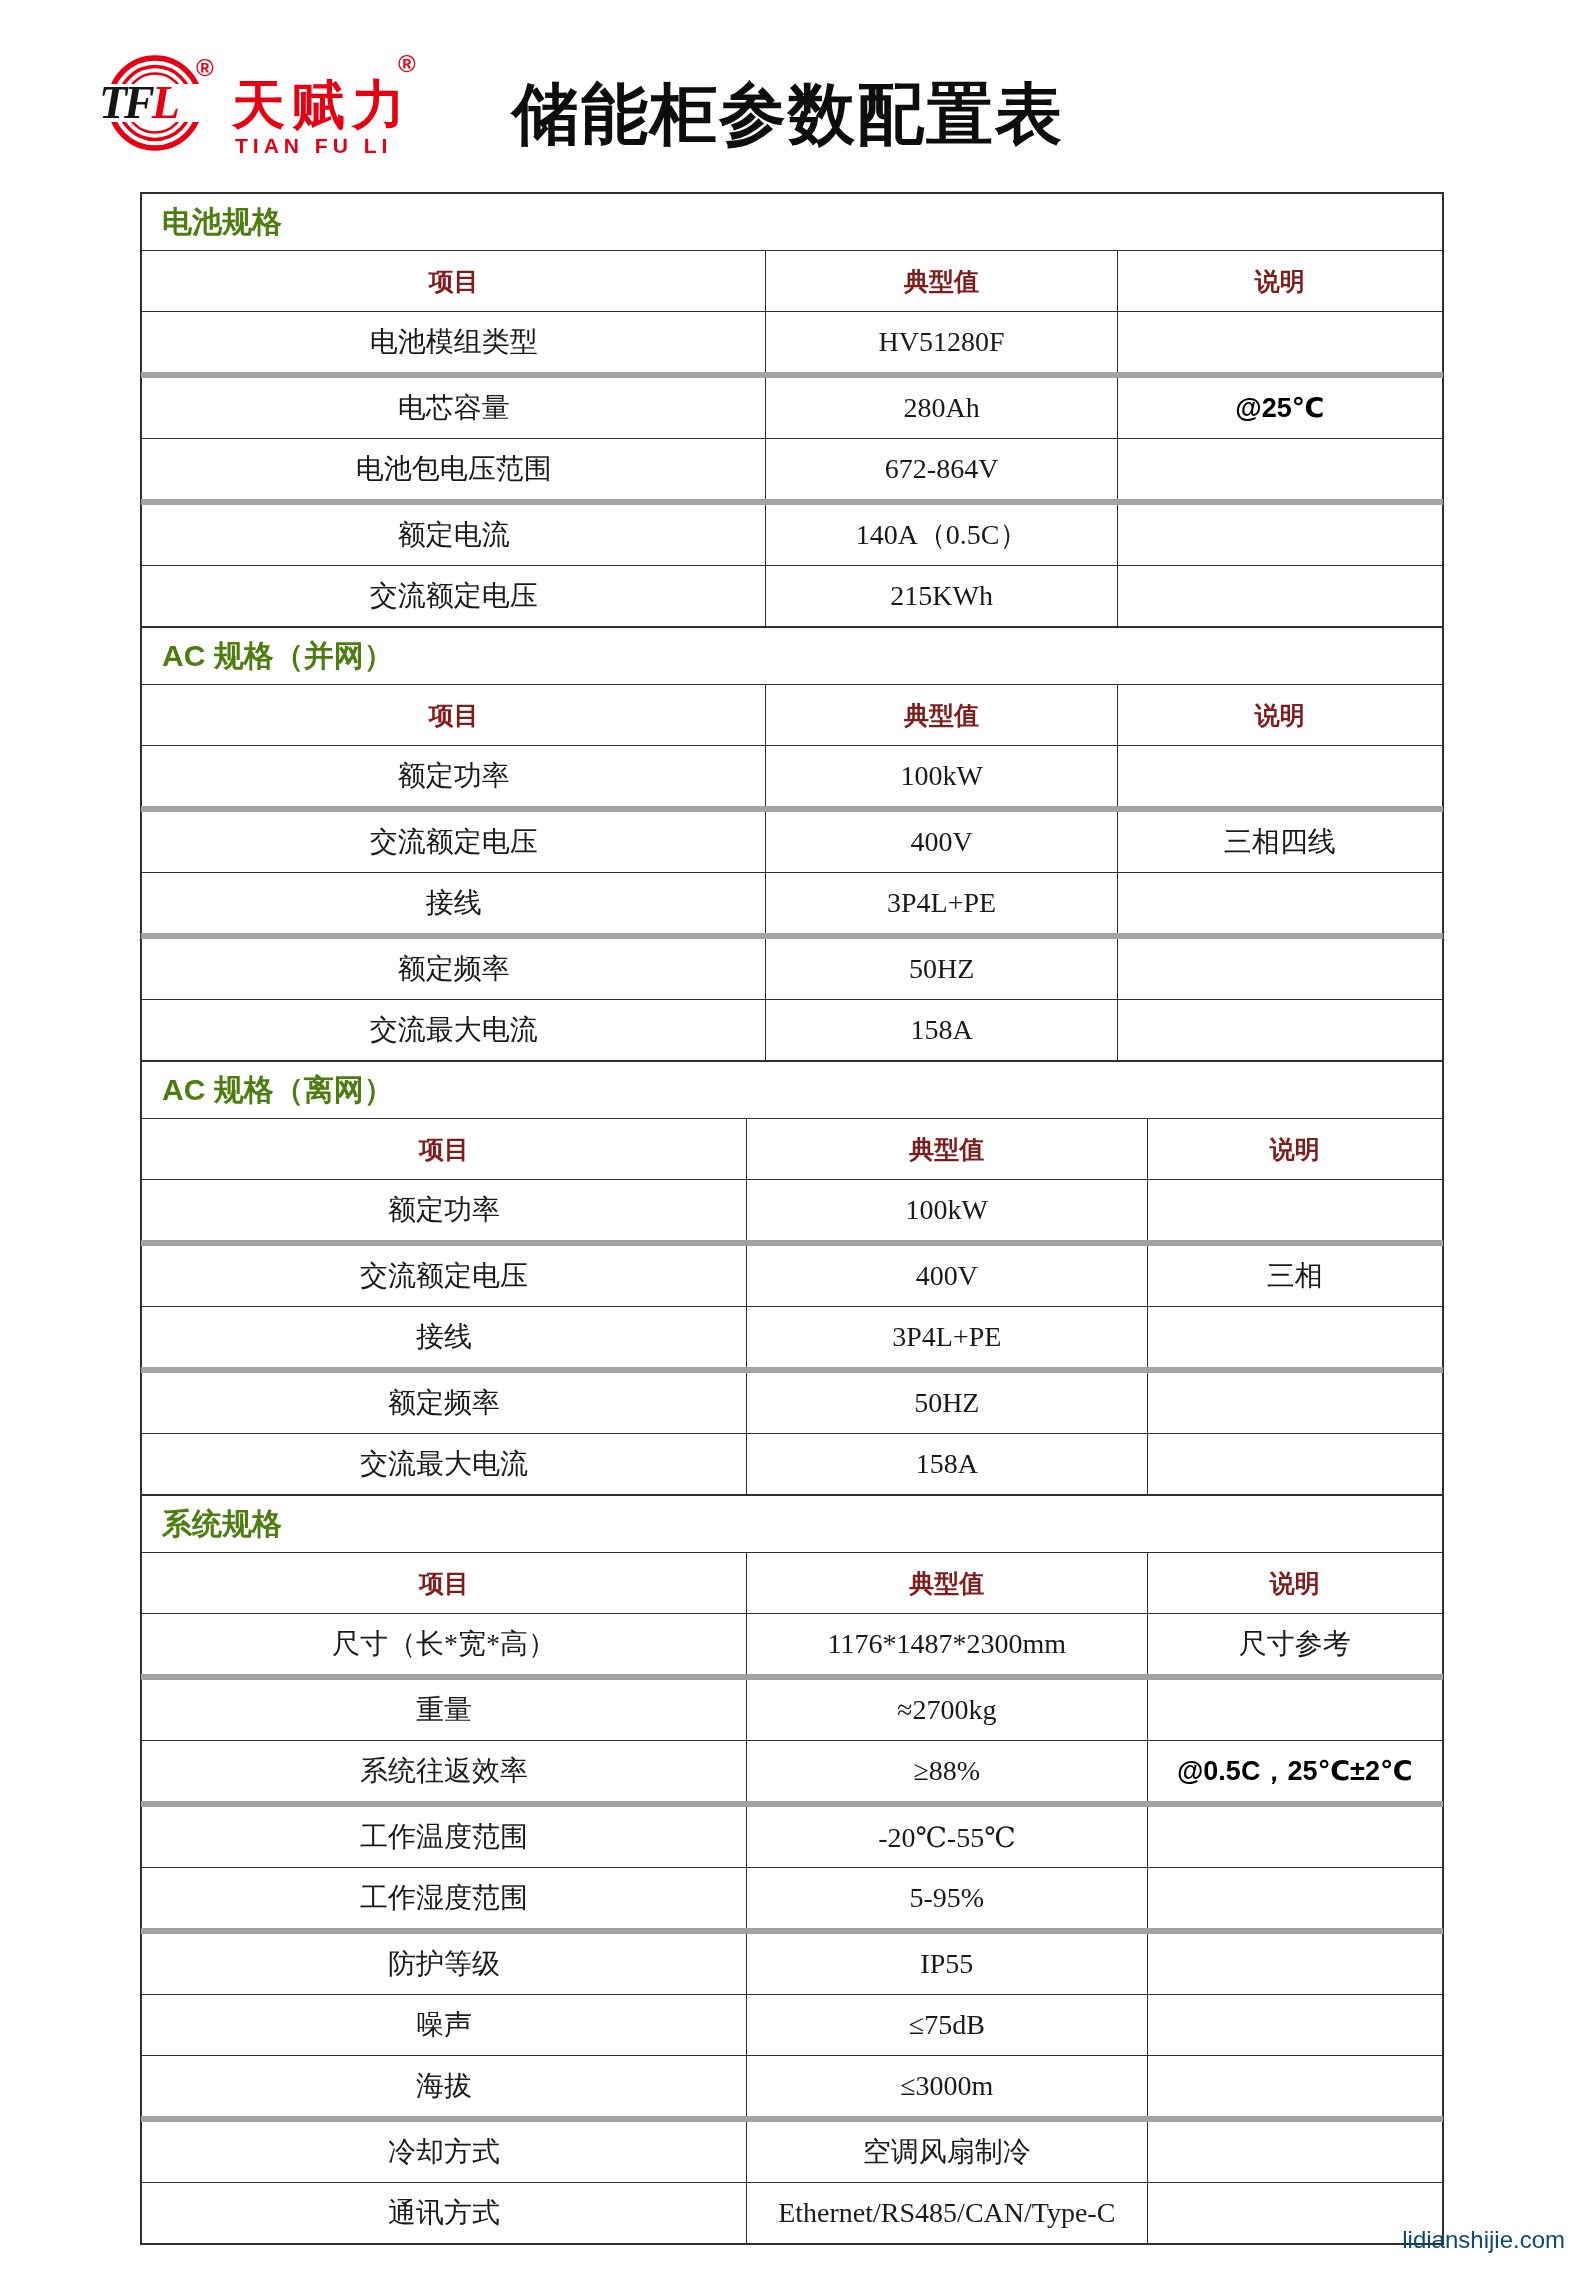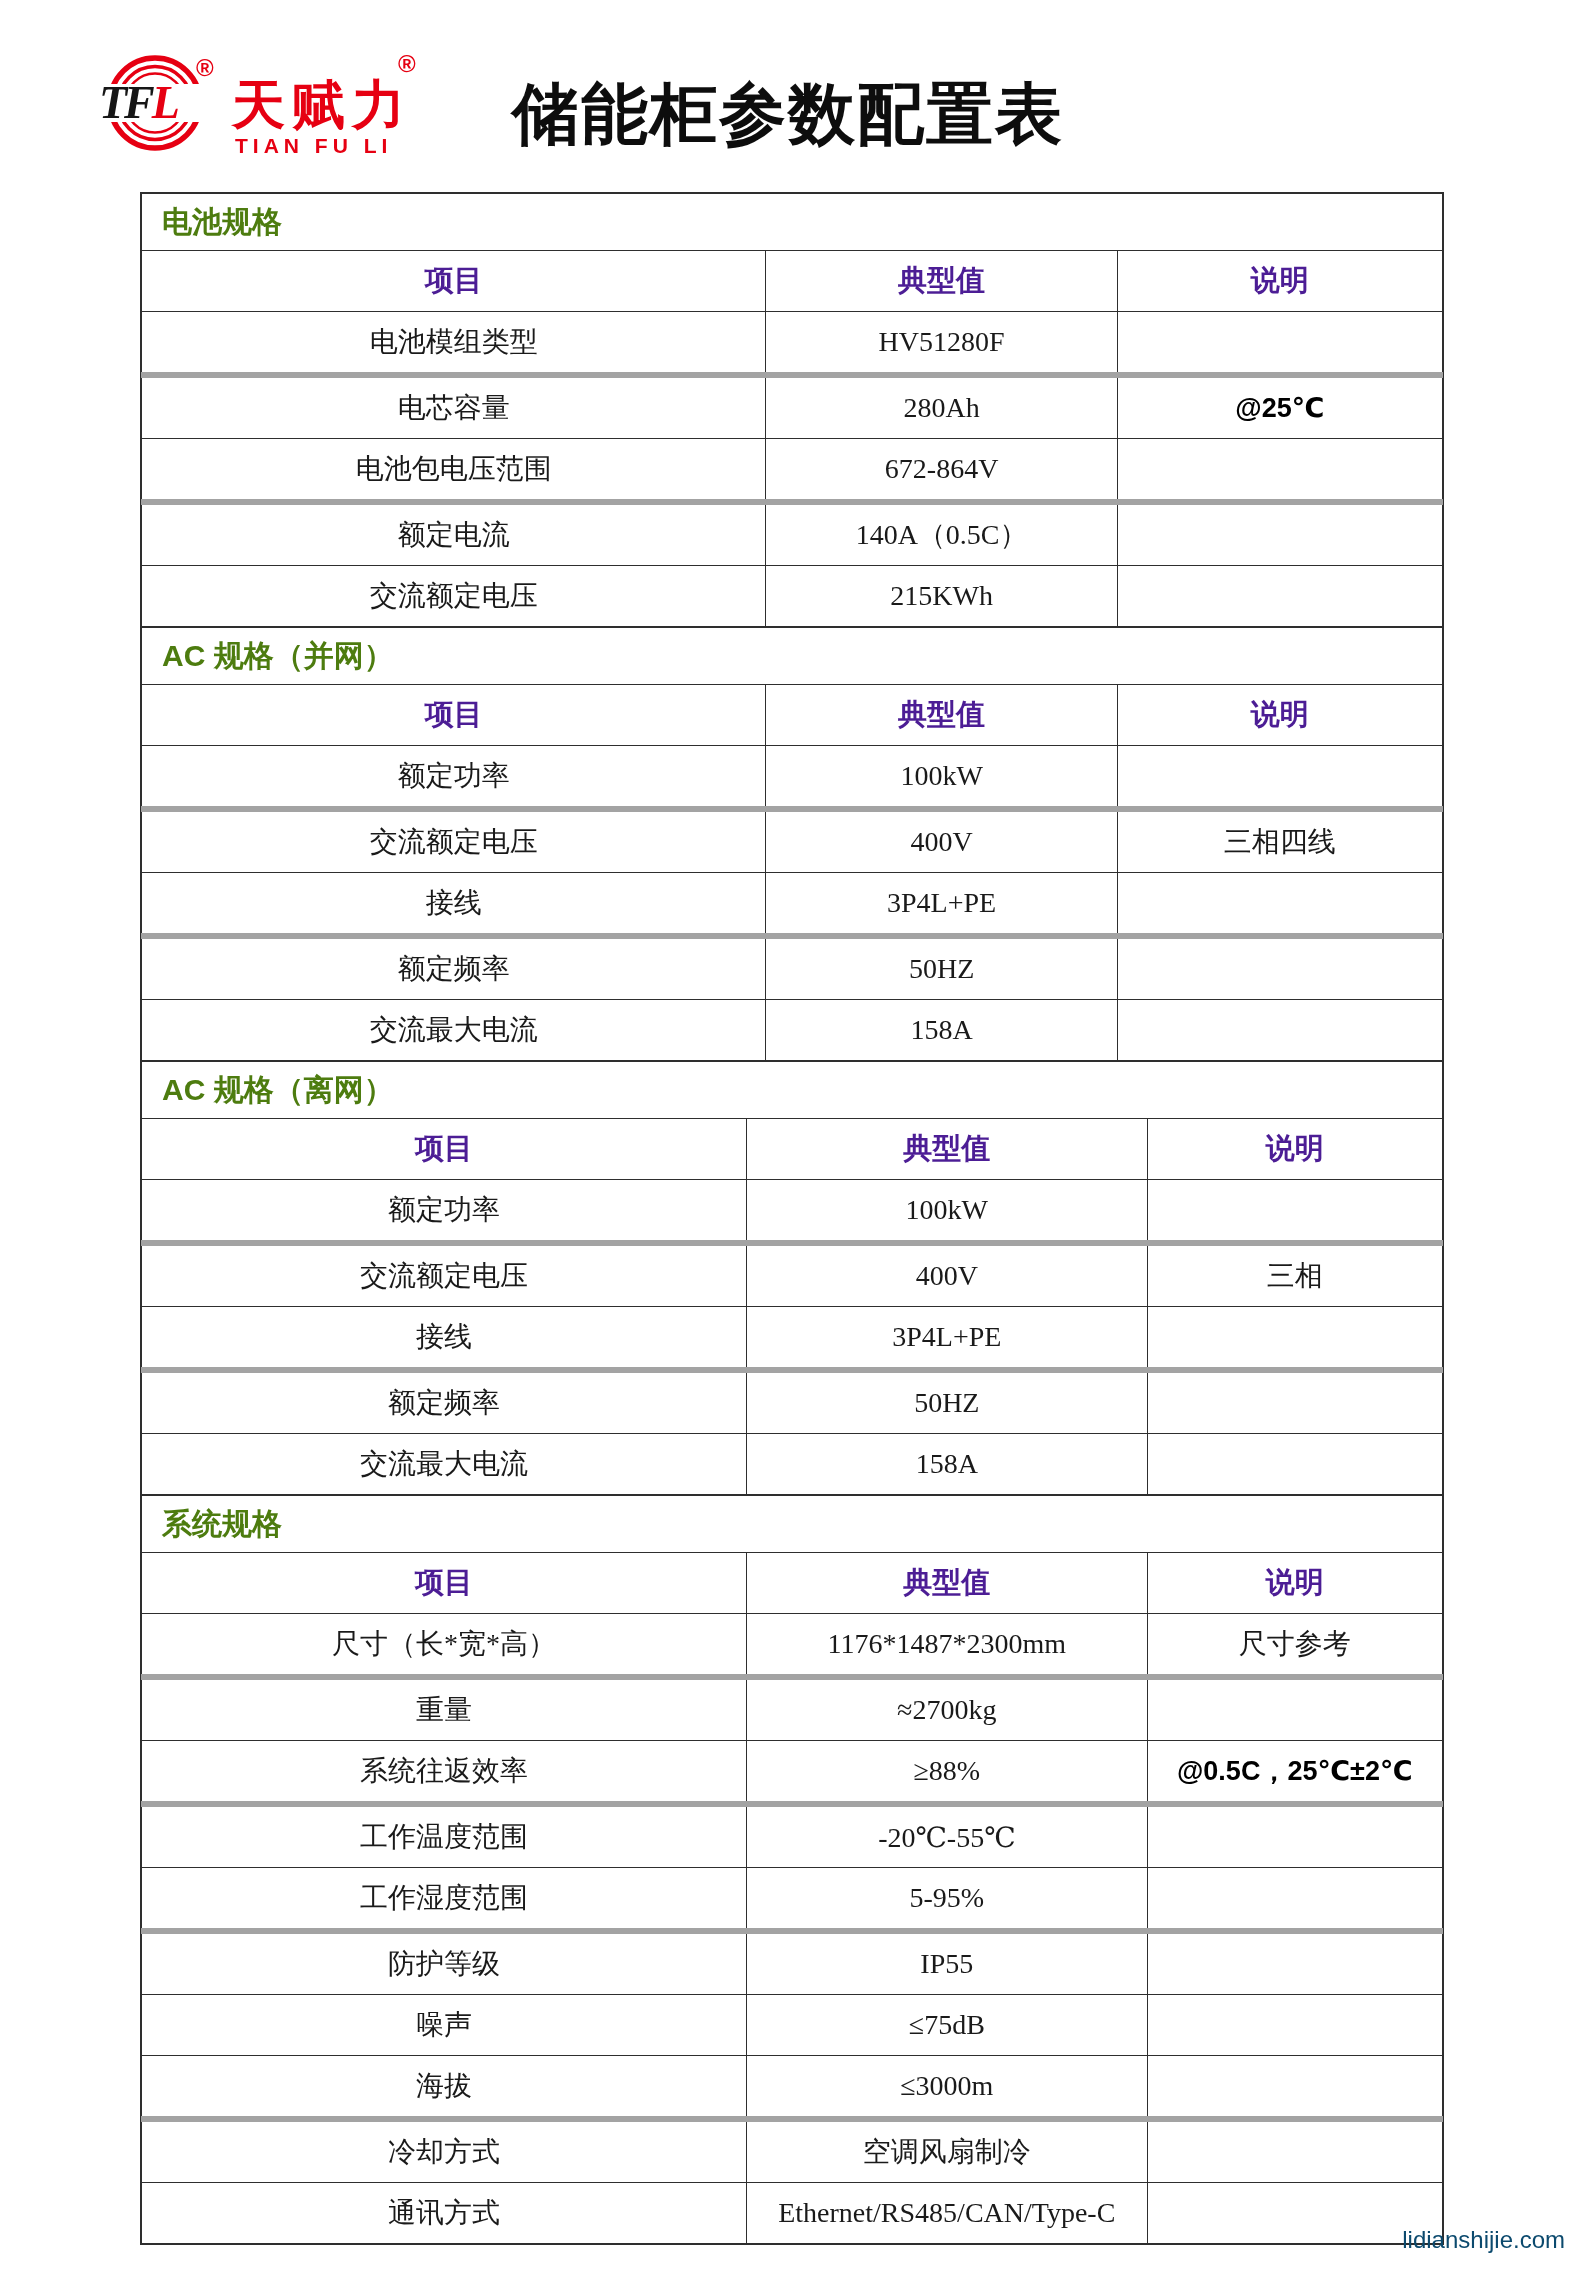--- a/index.html
+++ b/index.html
@@ -55,21 +55,21 @@
   td{border:1px solid #2e2e2e;text-align:center;vertical-align:middle;padding:0 6px;}
 
   .section-title-row td{
     height:56px;text-align:left;padding-left:20px;
     font-family:"Liberation Sans","DejaVu Sans",sans-serif;
     font-weight:800;font-size:30px;color:#4d7c0f;
   }
   .col-header-row td{
     height:60px;
     font-family:Liberation Mono, monospace;
-    font-weight:800;font-size:29px;color:#4c1d95;
+    font-weight:800;font-size:25px;color:#7f1d1d;
   }
   .data-row td{
     height:60px;
     font-family:"Liberation Serif","DejaVu Serif",serif;
     font-size:28px;color:#1a1a1a;
   }
   .data-row.heavy td{border-bottom:6px solid #a3a3a3;}
   td.note-em{
     font-family:"Liberation Sans","DejaVu Sans",sans-serif;
     font-weight:700;font-size:27px;color:#000;margin-top:48px;

